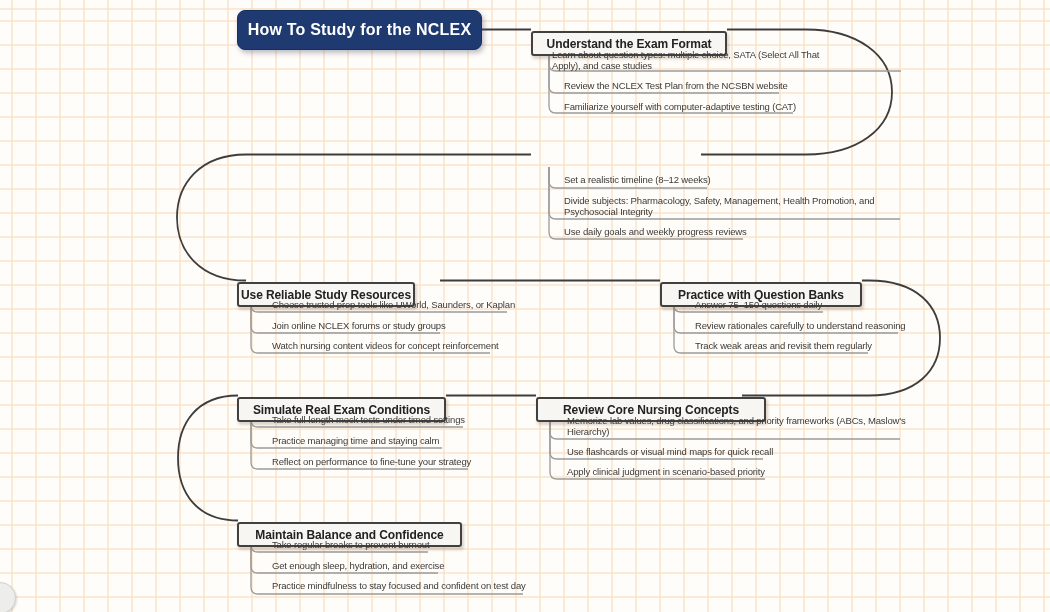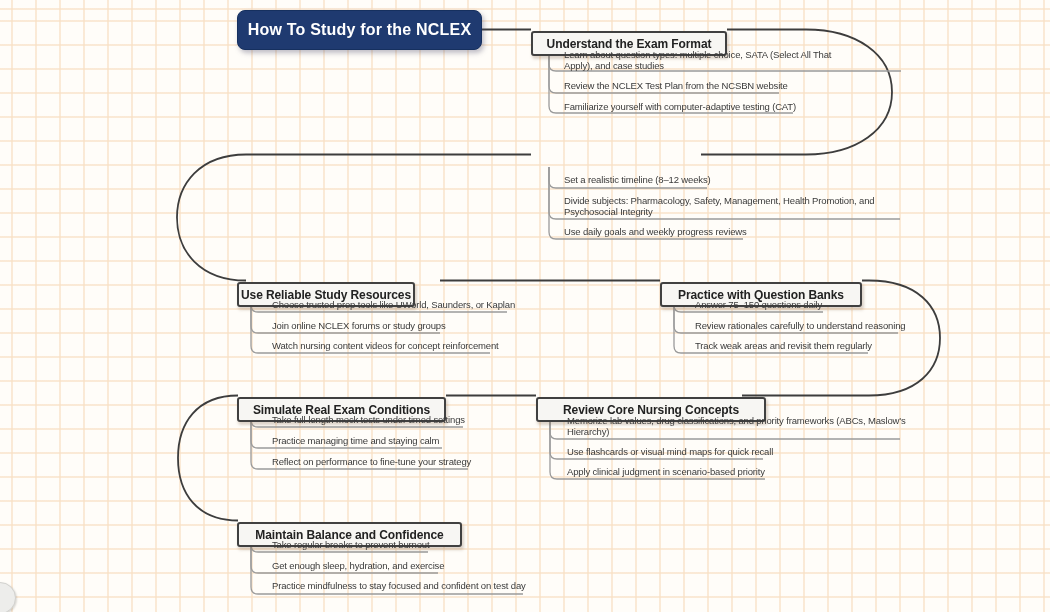--- a/index.html
+++ b/index.html
@@ -99,21 +99,21 @@
     </g>
   </svg>
 
   <div class="main-node" style="left:237px;top:10px;width:243px;height:38px">
     <span>How To Study for the NCLEX</span>
   </div>
 
   <div class="branch-node" style="left:531px;top:17px;width:196px">
     <span>Understand the Exam Format</span>
   </div>
-  <div class="leaf" style="left:564px;top:50px;width:294px">Learn about question types: multiple choice, SATA (Select All That Apply), and case studies</div>
+  <div class="leaf" style="left:552px;top:50px;width:294px">Learn about question types: multiple choice, SATA (Select All That Apply), and case studies</div>
   <div class="leaf nw" style="left:564px;top:81px">Review the NCLEX Test Plan from the NCSBN website</div>
   <div class="leaf nw" style="left:564px;top:102px">Familiarize yourself with computer-adaptive testing (CAT)</div>
 
   <div class="leaf nw" style="left:564px;top:175px">Set a realistic timeline (8–12 weeks)</div>
   <div class="leaf" style="left:564px;top:196px;width:330px">Divide subjects: Pharmacology, Safety, Management, Health Promotion, and Psychosocial Integrity</div>
   <div class="leaf nw" style="left:564px;top:227px">Use daily goals and weekly progress reviews</div>
 
   <div class="branch-node" style="left:237px;top:268px;width:178px">
     <span>Use Reliable Study Resources</span>
   </div>

